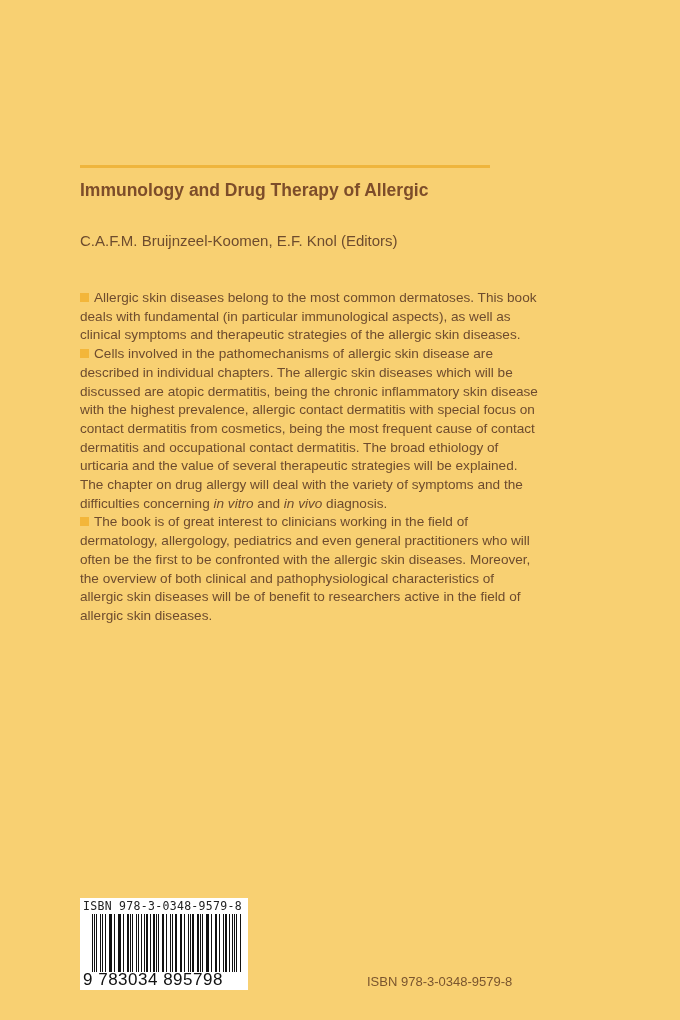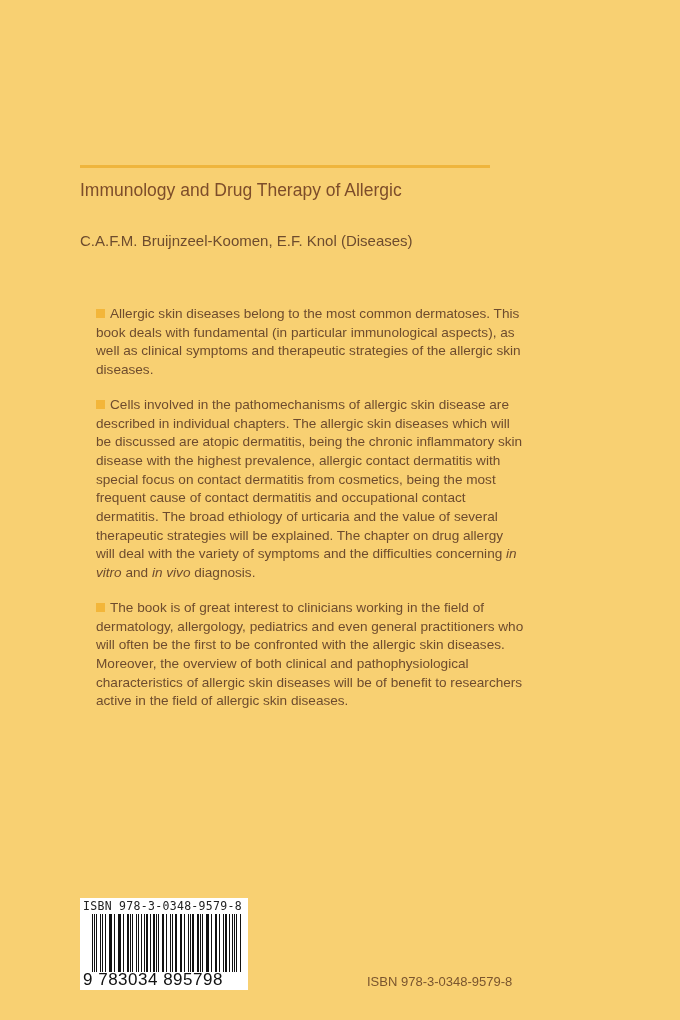--- a/index.html
+++ b/index.html
@@ -1,37 +1,37 @@
 <!DOCTYPE html>
 <html><head>
 <meta charset="utf-8">
 <style>
   html,body{margin:0;padding:0;}
   body{width:680px;height:1020px;background:#f8d072;position:relative;overflow:hidden;font-family:"Liberation Sans","DejaVu Sans",sans-serif;}
   .rule{position:absolute;left:80px;top:165px;width:410px;height:3px;background:#efb53c;}
-  .title{position:absolute;left:80px;top:180px;width:420px;font-size:17.5px;font-weight:normal;color:#7d4d2a;line-height:21px;}
+  .title{position:absolute;left:80px;top:180px;width:420px;font-size:17.5px;font-weight:bold;color:#7d4d2a;line-height:21px;}
   .editors{position:absolute;left:80px;top:232px;font-size:15px;color:#6e4c2e;}
   .body{position:absolute;left:80px;top:289px;width:460px;font-size:13.6px;line-height:18.7px;color:#6e4c2e;}
-  .body p{margin:16px;}
+  .body p{margin:0;}
   .sq{display:inline-block;width:9px;height:9px;background:#f3b63a;margin-right:5px;vertical-align:0px;}
   .barcode{position:absolute;left:80px;top:898px;width:168px;height:92px;background:#fff;}
   .bc-top{position:absolute;left:3px;top:1px;font-family:"DejaVu Sans Mono","Liberation Mono",monospace;font-size:11.5px;color:#222;letter-spacing:0.3px;}
   .bars{position:absolute;left:12px;top:16px;width:150px;height:58px;display:flex;align-items:stretch;}
   .bars span{display:block;background:#111;height:100%;}
   .bc-bot{position:absolute;left:3px;top:72px;font-family:"Liberation Sans",sans-serif;font-size:17px;color:#111;letter-spacing:0.5px;}
   .isbn-r{position:absolute;left:367px;top:974px;font-size:13px;color:#7a552e;}
 </style>
 </head>
 <body>
 
 <div class="rule"></div>
 <div class="title">
   <div>Immunology and Drug Therapy of Allergic</div>
 </div>
-<div class="editors">C.A.F.M. Bruijnzeel-Koomen, E.F. Knol (Diseases)</div>
+<div class="editors">C.A.F.M. Bruijnzeel-Koomen, E.F. Knol (Editors)</div>
 
 <div class="body">
   <p><span class="sq"></span><span>Allergic skin diseases belong to the most common dermatoses. This book deals with fundamental (in particular immunological aspects), as well as clinical symptoms and therapeutic strategies of the allergic skin diseases.</span></p>
   <p><span class="sq"></span><span>Cells involved in the pathomechanisms of allergic skin disease are described in individual chapters. The allergic skin diseases which will be discussed are atopic dermatitis, being the chronic inflammatory skin disease with the highest prevalence, allergic contact dermatitis with special focus on contact dermatitis from cosmetics, being the most frequent cause of contact dermatitis and occupational contact dermatitis. The broad ethiology of urticaria and the value of several therapeutic strategies will be explained. The chapter on drug allergy will deal with the variety of symptoms and the difficulties concerning </span><i>in vitro</i><span> and </span><i>in vivo</i><span> diagnosis.</span></p>
   <p><span class="sq"></span><span>The book is of great interest to clinicians working in the field of dermatology, allergology, pediatrics and even general practitioners who will often be the first to be confronted with the allergic skin diseases. Moreover, the overview of both clinical and pathophysiological characteristics of allergic skin diseases will be of benefit to researchers active in the field of allergic skin diseases.</span></p>
 </div>
 
 <div class="barcode">
   <div class="bc-top">ISBN 978-3-0348-9579-8</div>
   <div class="bars" id="bars">

